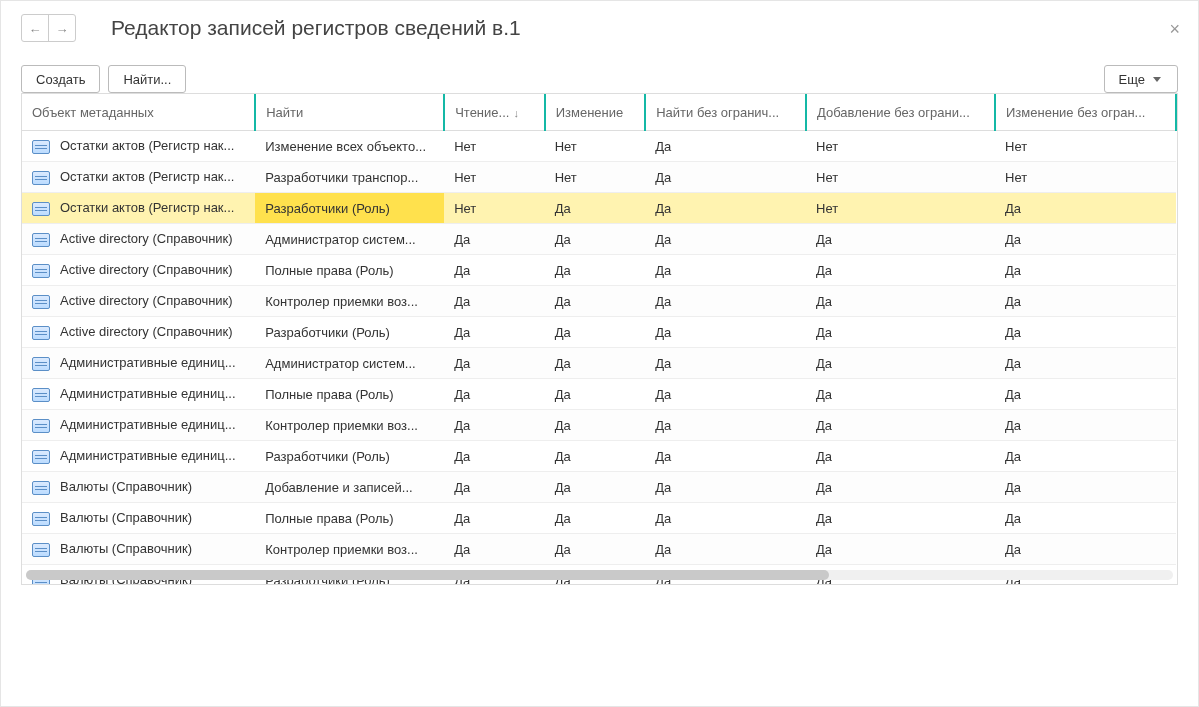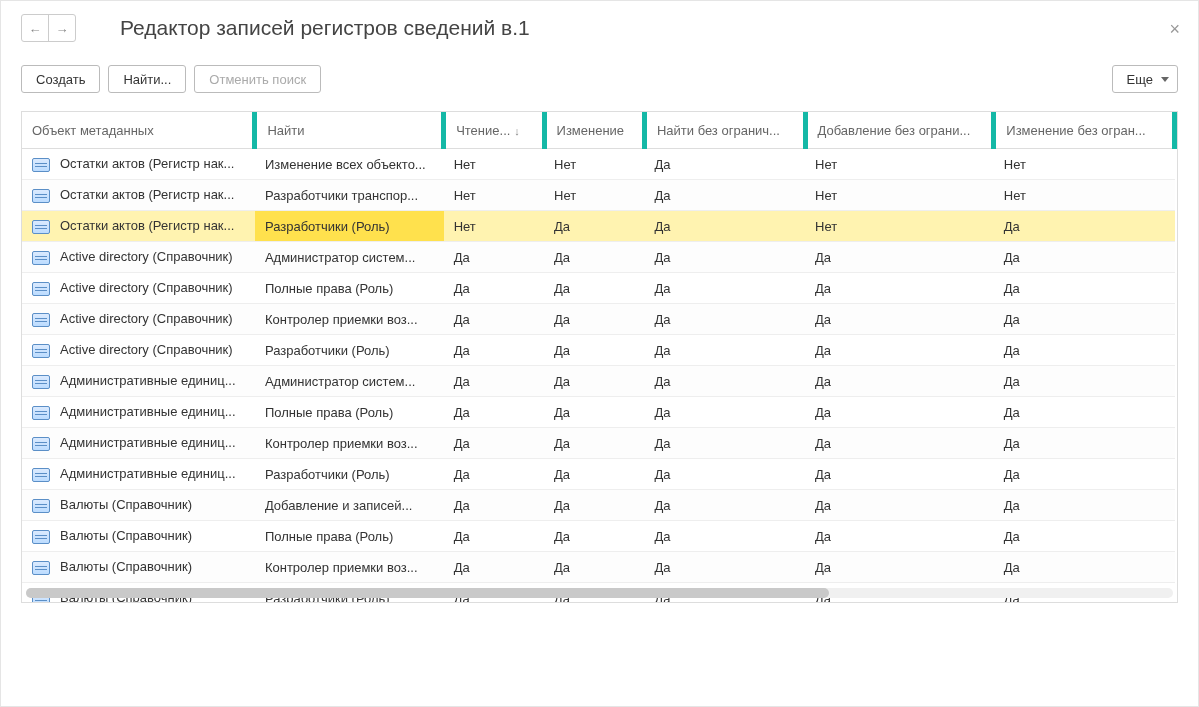--- a/index.html
+++ b/index.html
@@ -1,37 +1,37 @@
 <!DOCTYPE html>
 <html><head>
 <meta charset="utf-8">
 <style>
   html,body{margin:0;padding:0;font-family:Arial,Helvetica,sans-serif;font-size:13px;color:#333;background:#fff}
   .window{width:1199px;height:707px;box-sizing:border-box;position:relative;padding:10px 20px 20px 20px;border:1px solid #e5e5e5;}
   .top-row{display:flex;align-items:center;height:34px;margin-bottom:20px}
   .nav-btns{display:flex;gap:0;border:1px solid #ccc;border-radius:3px;height:26px;background:#fff}
   .nav-btn{width:26px;display:flex;align-items:center;justify-content:center;cursor:pointer;color:#888}
   .nav-btn+.nav-btn{border-left:1px solid #ccc}
-  .title{font-size:21px;color:#444;margin-left:44px;font-weight:normal}
+  .title{font-size:21px;color:#444;margin-left:35px;font-weight:normal}
   .close-x{position:absolute;right:18px;top:18px;font-size:18px;color:#999;cursor:pointer}
   .filter-row{display:flex;align-items:center;margin-bottom:14px}
   .filter-label{margin-right:8px;color:#666;white-space:nowrap}
   .filter-input{flex:1;display:flex}
   .filter-input input{flex:1;height:24px;border:1px solid #bbb;border-right:none;padding:0 8px;font-size:13px;min-width:0}
   .filter-drop{width:18px;height:26px;border:1px solid #bbb;display:flex;align-items:center;justify-content:center;cursor:pointer;background:#fff}
-  .toolbar{display:flex;align-items:flex-start;margin-bottom:18px}
+  .toolbar{display:flex;align-items:flex-start;margin-bottom:0}
   .btn{height:26px;border:1px solid #bbb;border-radius:3px;background:#fff;padding:0 14px;font-size:13px;display:flex;align-items:center;cursor:pointer;color:#333}
   .btn.disabled{color:#aaa;cursor:default}
   .btn+.btn{margin-left:8px}
   .spacer{flex:1}
-  .btn.more{padding-right:8px}
+  .btn.more{padding-right:16px}
   .btn.more::after{content:"";margin-left:8px;border-left:4px solid transparent;border-right:4px solid transparent;border-top:5px solid #666}
   .grid-wrap{border:1px solid #ddd;height:490px;overflow:hidden;position:relative}
   .grid{width:100%;border-collapse:collapse;table-layout:fixed}
-  .grid th{background:#fff;border-bottom:1px solid #ddd;border-right:5px solid #14b8a6;text-align:left;font-weight:normal;color:#666;padding:8px 10px;font-size:13px;white-space:nowrap;overflow:hidden;text-overflow:ellipsis;height:20px}
+  .grid th{background:#fff;border-bottom:1px solid #ddd;border-right:2px solid #14b8a6;text-align:left;font-weight:normal;color:#666;padding:8px 10px;font-size:13px;white-space:nowrap;overflow:hidden;text-overflow:ellipsis;height:20px}
   .grid td{border-bottom:1px solid #eee;padding:6px 10px;font-size:13px;white-space:nowrap;overflow:hidden;text-overflow:ellipsis;height:18px}
   .grid tbody tr:nth-child(even){background:#fdfdfd}
   .grid tbody tr.selected{background:#fff3b0}
   .grid tbody tr.selected td:nth-child(2){background:#ffe14d}
   .icon-row{display:inline-block;width:16px;height:12px;border:1px solid #5b8fc7;border-radius:2px;background:linear-gradient(#dbeafe,#bcdcff);margin-right:10px;vertical-align:middle;position:relative}
   .icon-row::after{content:"";position:absolute;left:2px;right:2px;top:4px;height:1px;background:#5b8fc7;box-shadow:0 3px 0 #5b8fc7}
   .sort-ind{font-size:11px;color:#888;margin-left:4px}
   .hscroll{position:absolute;left:4px;right:4px;bottom:4px;height:10px;background:#f0f0f0;border-radius:5px}
   .hscroll-thumb{position:absolute;left:0;width:70%;top:0;bottom:0;background:#c9c9c9;border-radius:5px}
   .col1{width:232px}.col2{width:188px}.col3{width:100px}.col4{width:100px}.col5{width:160px}.col6{width:188px}.col7{width:180px}
@@ -50,21 +50,20 @@
         </div>
     </div>
     <div class="title">Редактор записей регистров сведений в.1</div>
     <div class="close-x"><span>×</span></div>
   </div>
 
 
   <div class="toolbar">
     <div class="btn">Создать</div>
     <div class="btn">Найти...</div>
-    <div class="btn disabled">Отменить поиск</div>
     <div class="spacer"></div>
     <div class="btn more">Еще</div>
   </div>
 
   <div class="grid-wrap">
     <table class="grid">
       <colgroup>
         <col class="col1">
           <col class="col2">
           <col class="col3">

